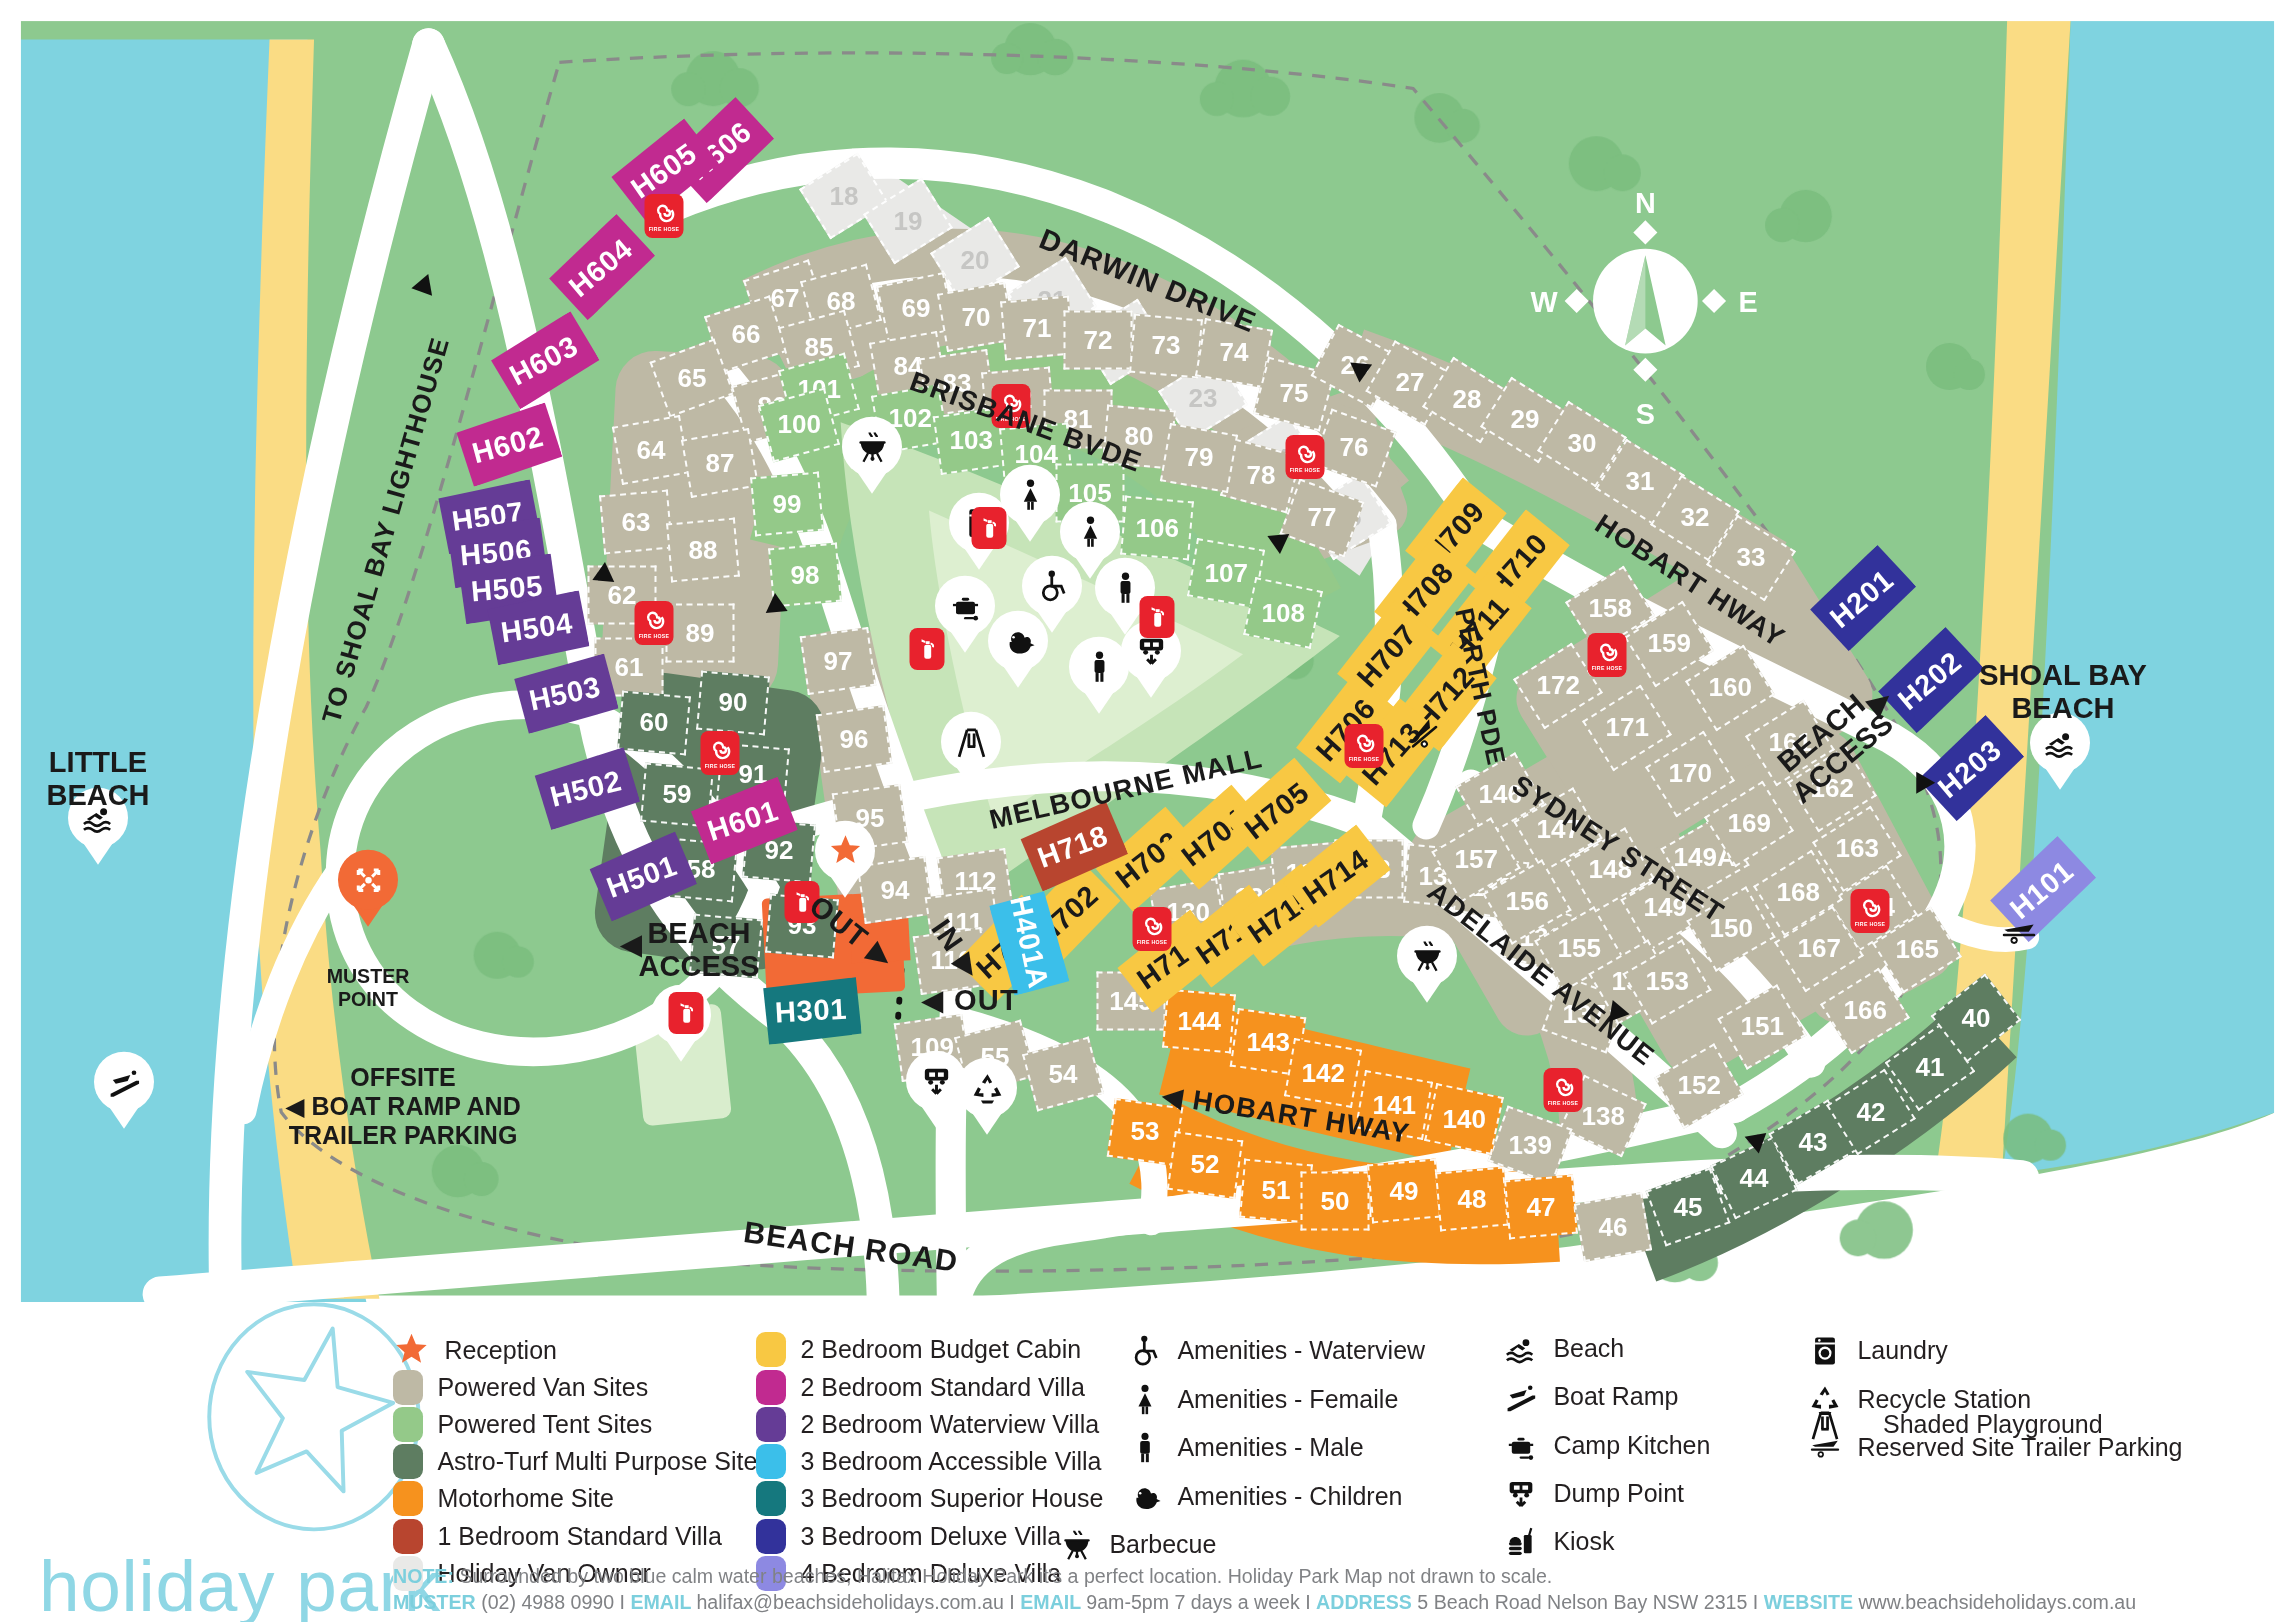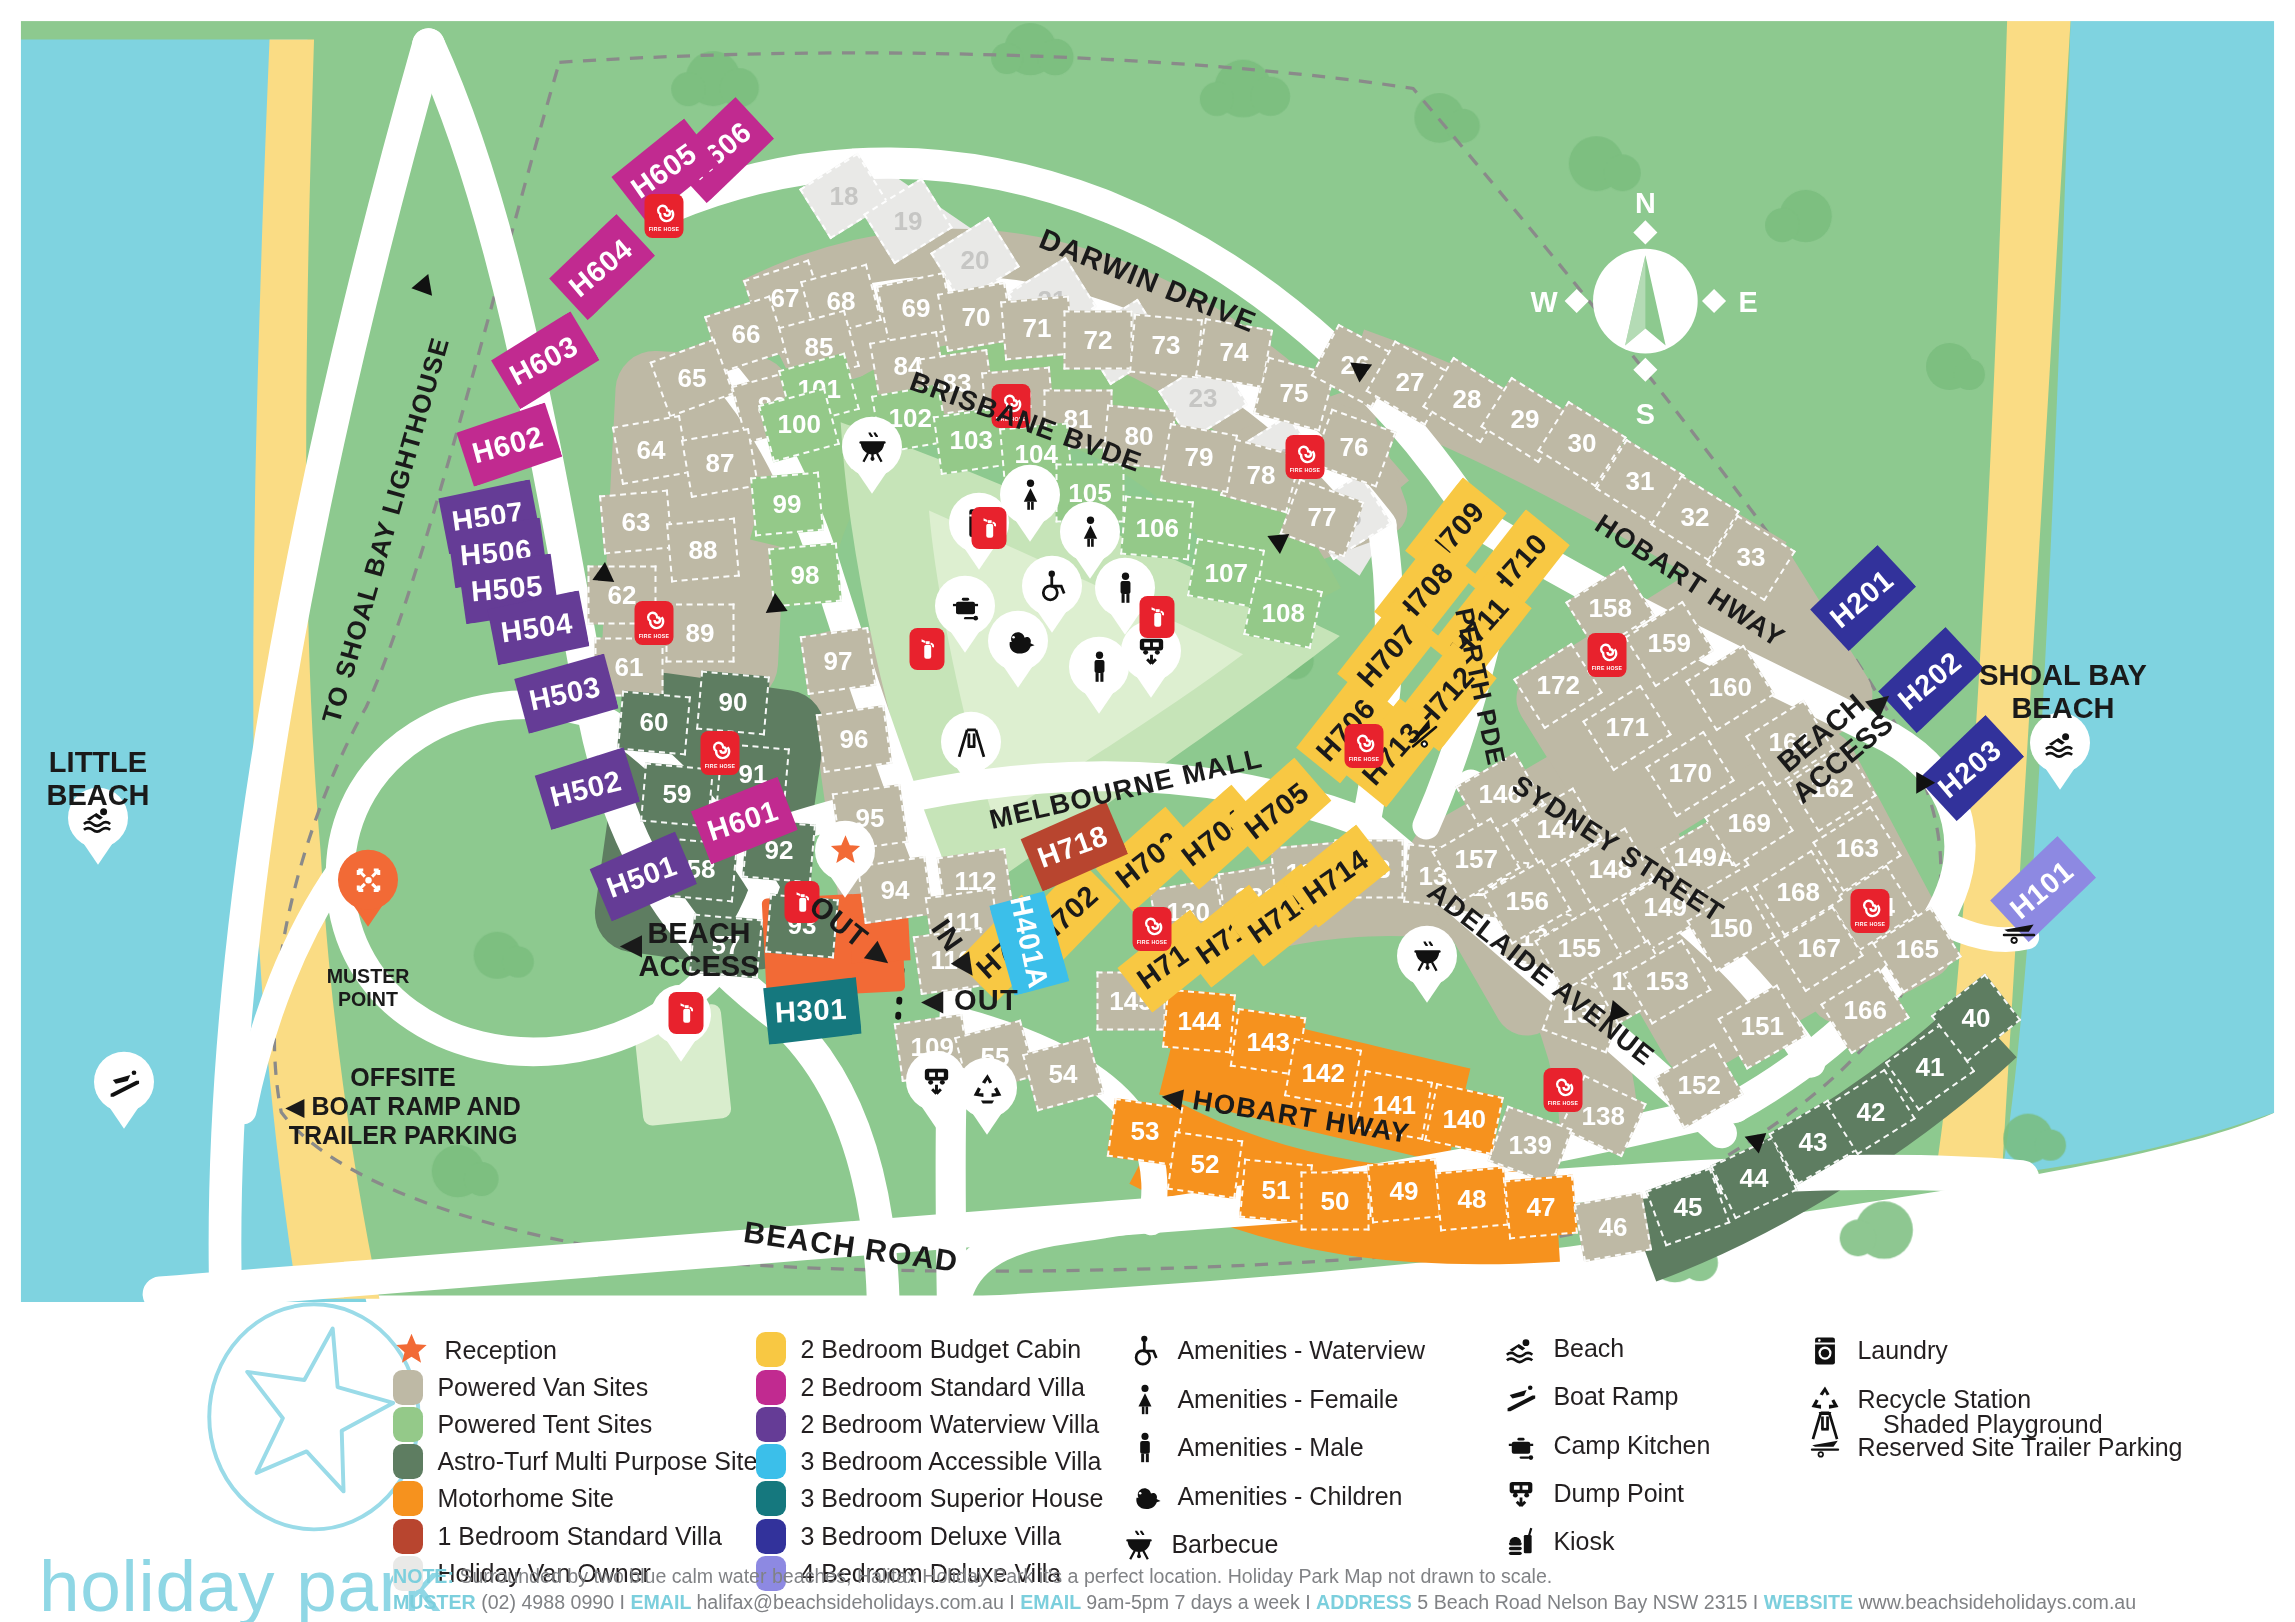--- a/index.html
+++ b/index.html
@@ -1254,21 +1254,21 @@
         <div class="lg-tx">Amenities - Male</div>
       </div>
       <div class="lg-item" style="left: 1126px; top: 1478px;">
         <div class="lg-ic ">
           <svg viewBox="0 0 52 52" width="34" height="34">
             <use href="#i-duck"></use>
           </svg>
         </div>
         <div class="lg-tx">Amenities - Children</div>
       </div>
-      <div class="lg-item" style="left: 1120px; top: 1526px;">
+      <div class="lg-item" style="left: 1058px; top: 1526px;">
         <div class="lg-ic ">
           <svg viewBox="0 0 52 52" width="34" height="34">
             <use href="#i-bbq"></use>
           </svg>
         </div>
         <div class="lg-tx">Barbecue</div>
       </div>
       <div class="lg-item" style="left: 1502px; top: 1330px;">
         <div class="lg-ic ">
           <svg viewBox="0 0 52 52" width="34" height="34">

